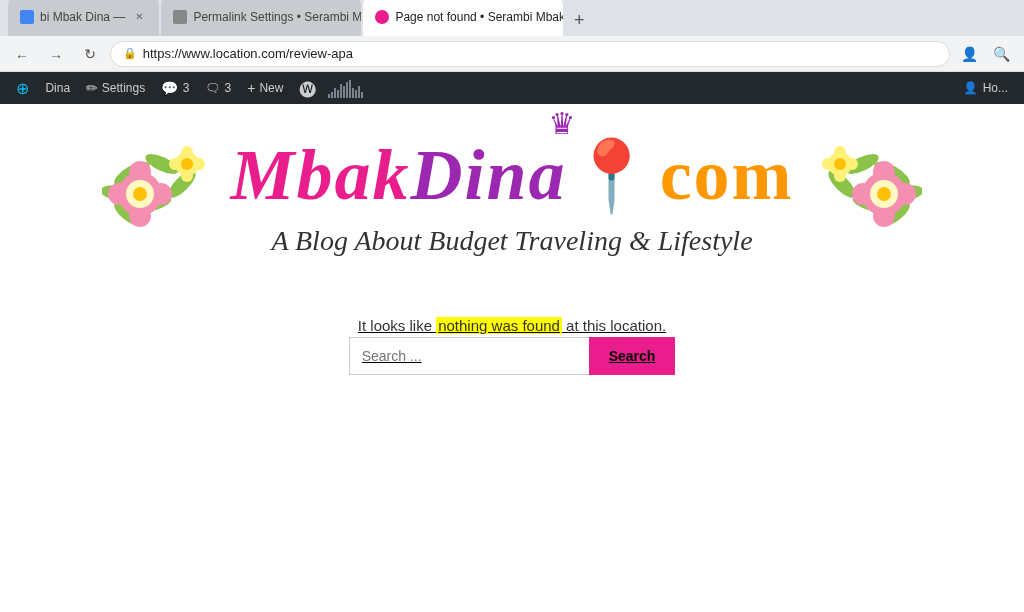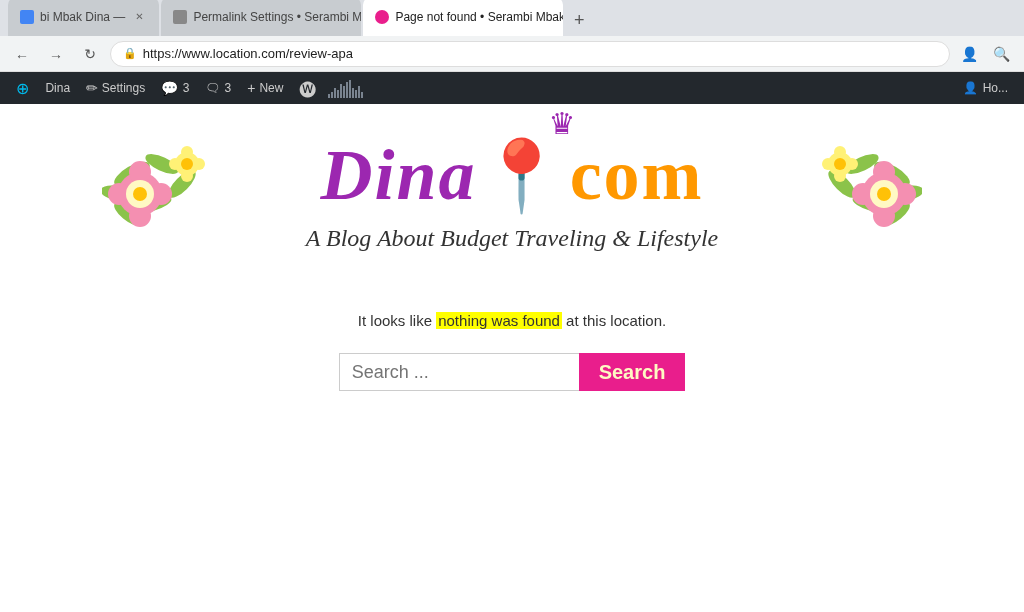--- a/index.html
+++ b/index.html
@@ -135,21 +135,21 @@
       letter-spacing: 2px;
     }
 
     .logo-mbak { color: #e91e8c; font-family: Georgia, serif; font-style: italic; }
     .logo-dina { color: #9c27b0; font-family: Georgia, serif; font-style: italic; }
     .logo-pin { color: #00bcd4; font-size: 70px; margin: 0 2px; }
     .logo-com { color: #ff9800; font-family: Georgia, serif; }
 
     .logo-subtitle {
       font-family: 'Brush Script MT', cursive;
-      font-size: 24px;
+      font-size: 28px;
       color: #333;
       margin-top: 8px;
       font-style: italic;
     }
 
     
     .flower-left {
       position: absolute;
       left: 20px;
       top: -10px;
@@ -163,21 +163,22 @@
       width: 120px;
       height: 120px;
     }
 
     
     .not-found-section {
       margin-top: 60px;
       display: flex;
       flex-direction: column;
       align-items: center;
-      gap: 24px;
+      gap: 3px;
+      text-decoration: underline;
     }
 
     .not-found-text {
       font-size: 15px;
       color: #333;
     }
 
     .highlight {
       background: #ffff00;
       padding: 0 2px;
@@ -188,32 +189,32 @@
       gap: 0;
       align-items: center;
     }
 
     .search-input {
       width: 240px;
       height: 38px;
       border: 1px solid #ccc;
       border-right: none;
       padding: 0 12px;
-      font-size: 18px;
+      font-size: 14px;
       color: #aaa;
       outline: none;
     }
 
     .search-btn {
       height: 38px;
       padding: 0 20px;
       background: #e91e8c;
-      color: #fef9c3;
+      color: #000000;
       border: none;
-      font-size: 20px;
+      font-size: 14px;
       cursor: pointer;
       font-weight: bold;
     }
 
     
     .flower-svg { width: 100%; height: 100%; }
   </style>
 </head>
 <body>
 
@@ -357,20 +358,21 @@
             <circle cx="50" cy="40" r="6" fill="#fff176"></circle>
             <circle cx="38" cy="40" r="6" fill="#ffc107"></circle>
           </svg>
         </div>
 
         <div style="display:flex; flex-direction:column; align-items:center; z-index:1;">
           <div style="position:relative; display:flex; align-items:center;">
 
             <span style="position:absolute; top:-28px; left:50%; transform:translateX(-50%) translateX(50px); color:#9c27b0; font-size:30px; z-index:2;">♛</span>
             <div class="logo-text">
+              <span class="logo-mbak">Mbak</span>
                 <span class="logo-dina">Dina</span>
                 <span class="logo-pin">📍</span>
                 <span class="logo-com">com</span>
             </div>
           </div>
         </div>
 
       </div>
       <div class="logo-subtitle">A Blog About Budget Traveling &amp; Lifestyle</div>
     </div>

